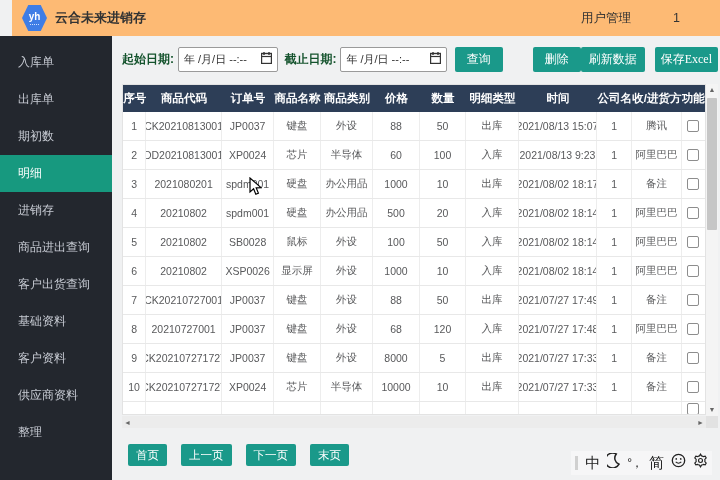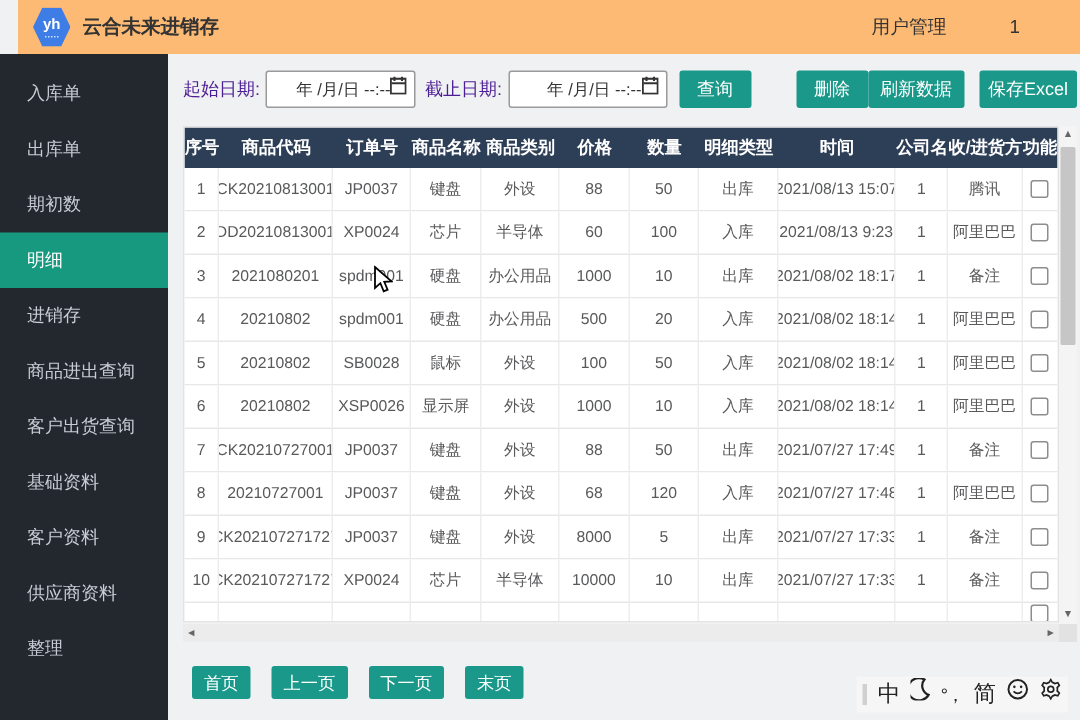--- a/index.html
+++ b/index.html
@@ -22,27 +22,27 @@
 
   
   .sidebar { position:absolute; left:0; top:36px; width:112px; height:444px; background:#23272e; padding-top:8px; }
   .side-item { height:37px; display:flex; align-items:center; padding-left:18px; color:#c8ccd4;
     font-size:12px; cursor:pointer; }
   .side-item.active { background:#17997f; color:#fff; }
 
   
   .filter-bar { position:absolute; left:122px; top:46px; width:596px; height:26px;
     display:flex; align-items:center; }
-  .flabel { font-size:12px; color:#4c1d95; margin-right:4px; white-space:nowrap; }
+  .flabel { font-size:12px; color:#14532d; margin-right:4px; white-space:nowrap;font-weight:bold; }
   .date-input { width:102px; height:25px; background:#fff; border:1px solid #9a9a9a; border-radius:2px;
-    display:flex; align-items:center; justify-content:flex-end; padding:0 5px; cursor:text; }
+    display:flex; align-items:center; justify-content:space-between; padding:0 5px; cursor:text; }
   .date-input .ph { font-size:11px; color:#333; white-space:nowrap; }
   .cal-icon { flex:0 0 auto; }
   .btn { height:25px; background:#1a998a; color:#fff; border:none; border-radius:2px;
-    font-size:12px; font-family:Liberation Sans, sans-serif; cursor:pointer; padding:0 12px; white-space:nowrap; }
+    font-size:12px; font-family:Liberation Serif, serif; cursor:pointer; padding:0 12px; white-space:nowrap; }
   .btn.q { margin-left:8px; }
   .btn.d { margin-left:30px; }
   .spacer { flex:1; }
   .btn.r { margin-right:10px; padding:0 8px; }
   .btn.s { padding:0 6px; }
 
   
   .table { position:absolute; left:122px; top:84px; width:584px; height:331px; background:#fff;
     border:1px solid #e3e3e3; overflow:hidden; }
   .thead { display:flex; height:27px; background:#2d3e57; }

